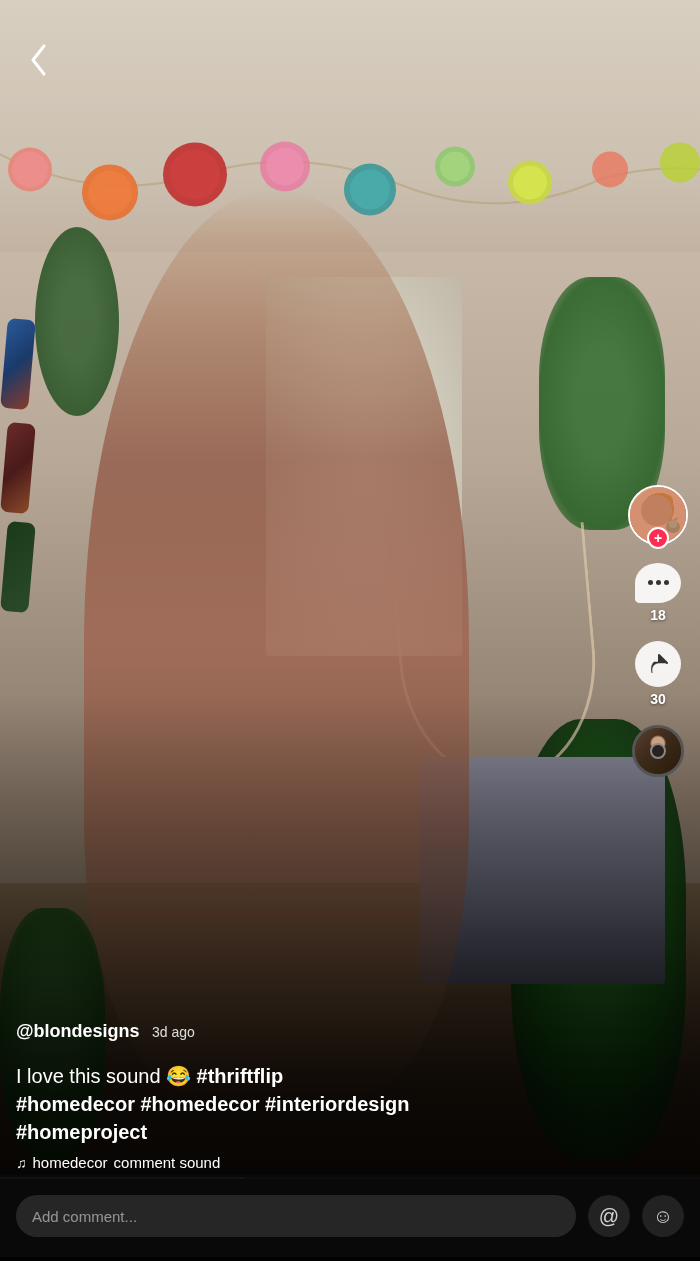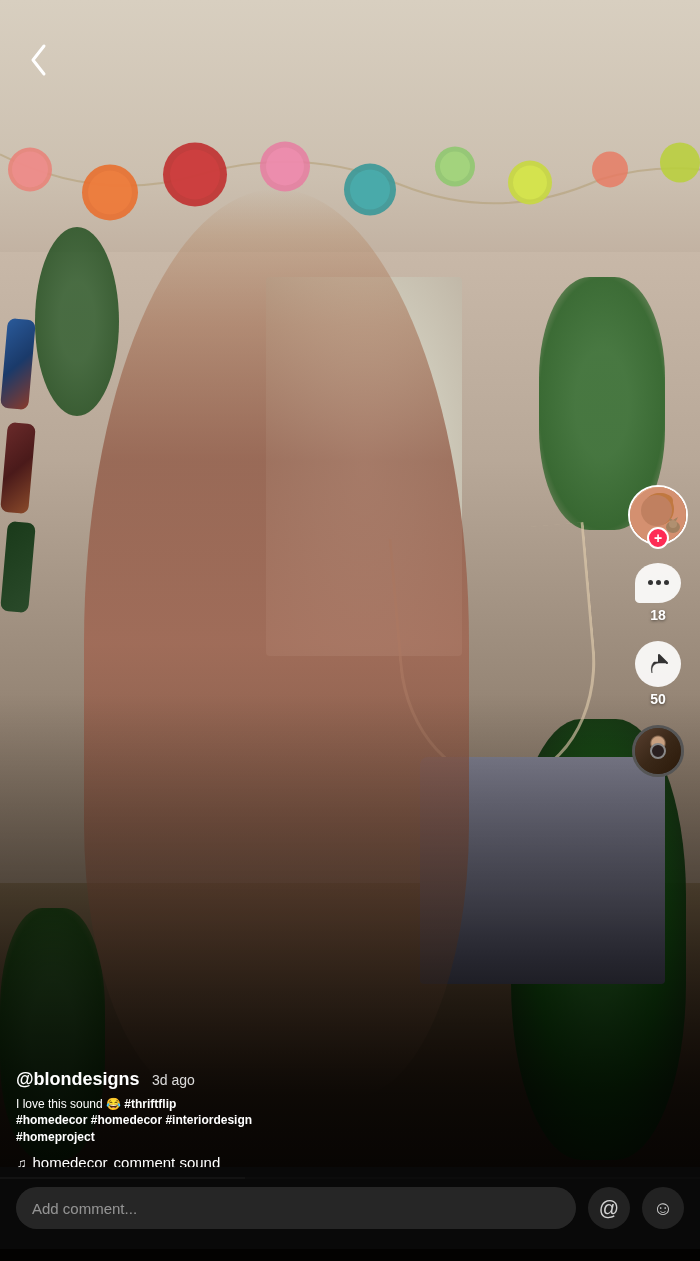--- a/index.html
+++ b/index.html
@@ -347,22 +347,22 @@
     }
 
     .time-ago {
       font-size: 14px;
       color: rgba(255,255,255,0.85);
       margin-left: 8px;
       font-weight: 400;
     }
 
     .caption {
-      margin-top: 6px;
-      font-size: 12px;
+      margin-top: 20px;
+      font-size: 20px;
       color: #fff;
       line-height: 1.4;
       font-weight: 400;
     }
 
     .hashtag {
       font-weight: 600;
     }
 
     .sound-row {
@@ -390,21 +390,21 @@
 
     .progress-bar-fill {
       height: 100%;
       background: rgba(255,255,255,0.7);
       width: 35%;
     }
 
     
     .comment-bar {
       position: absolute;
-      bottom: 12px; left: 0; right: 0;
+      bottom: 4px; left: 0; right: 0;
       height: 82px;
       background: rgba(10,10,10,0.95);
       display: flex;
       align-items: center;
       padding: 0 16px;
       gap: 12px;
       z-index: 100;
     }
 
     .comment-input-box {
@@ -543,21 +543,21 @@
     <span class="action-count">18</span>
   </div>
 
   <div class="action-btn">
     <div class="share-icon-wrap">
       <svg width="26" height="26" viewBox="0 0 26 26" fill="none" xmlns="http://www.w3.org/2000/svg">
         <path d="M14 4 L22 12 L14 12 L14 12 C10 12 7 15 7 19 L7 22 C6 18 6 14 9 11 L14 11 L14 4Z" fill="#333" stroke="#333" stroke-width="0.5"></path>
         <path d="M14 4 L22 12 M14 11 L14 4" stroke="#333" stroke-width="2" stroke-linejoin="round" stroke-linecap="round"></path>
       </svg>
     </div>
-    <span class="action-count">50</span>
+    <span class="action-count">30</span>
   </div>
 
   <div class="music-disc">
     <div class="music-disc-inner">
       <div class="music-disc-center"></div>
     </div>
   </div>
 </div>
 
 <div class="bottom-info">

